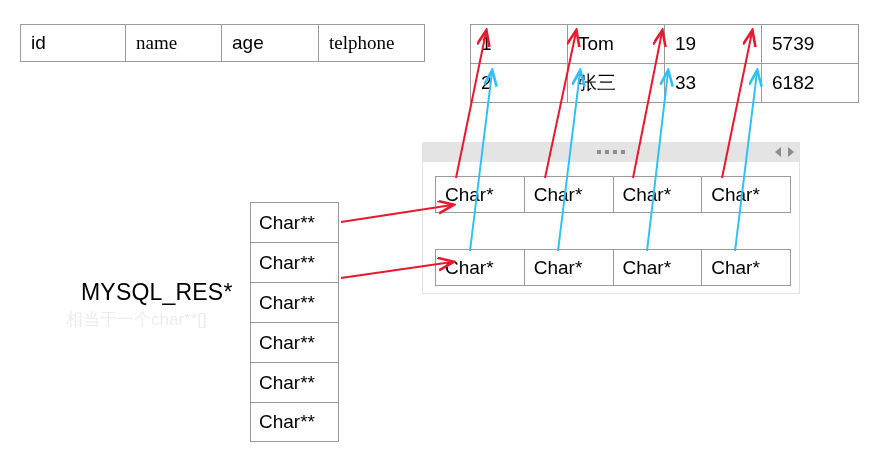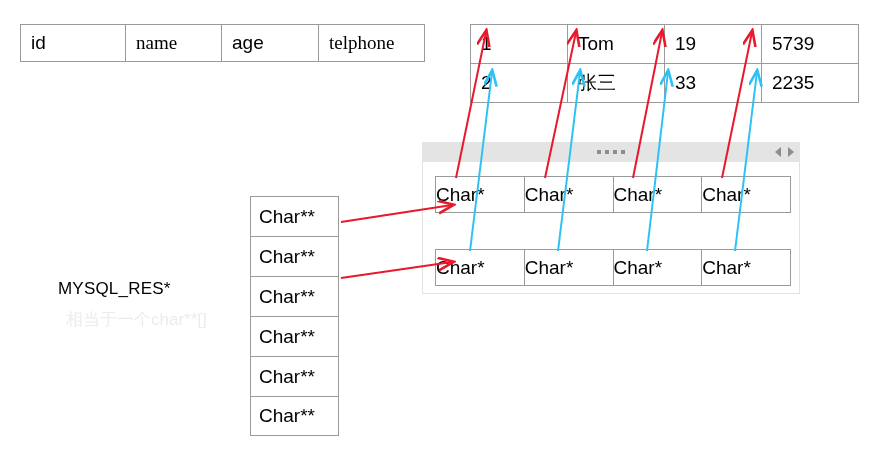--- a/index.html
+++ b/index.html
@@ -44,43 +44,43 @@
   #schema-table td.c3 { width: 95px; font-family: Liberation Serif, serif; }
 
   
   #data-table { left: 470px; top: 24px; }
   #data-table td { height: 38px; width: 86px; }
 
   
   #charpp-column {
     position: absolute;
     left: 250px;
-    top: 196px;
+    top: 202px;
     width: 89px;
   }
   .charpp-cell {
     box-sizing: border-box;
     height: 40px;
     border: 1px solid #9a9a9a;
     border-bottom: none;
     background: #ffffff;
     font-size: 19px;
     color: #000000;
     display: flex;
     align-items: center;
     padding-left: 8px;
   }
   .charpp-cell:last-child { border-bottom: 1px solid #9a9a9a; }
 
   
   #res-label {
     position: absolute;
-    left: 58px;
+    left: 81px;
     top: 279px;
-    font-size: 17px;
+    font-size: 23px;
     color: #000000;
     letter-spacing: .2px;
   }
   #res-sublabel {
     position: absolute;
     left: 66px;
     top: 308px;
     font-size: 17px;
     color: #ececed;
     white-space: nowrap;
@@ -151,21 +151,21 @@
   .charp-cell {
     box-sizing: border-box;
     flex: 1 1 0;
     border: 1px solid #9a9a9a;
     border-right: none;
     background: #ffffff;
     font-size: 19px;
     color: #000000;
     display: flex;
     align-items: center;
-    padding-left: 0;
+    padding-left: 9px;
   }
   .charp-cell:last-child { border-right: 1px solid #9a9a9a; }
 
   
   #arrows {
     position: absolute;
     left: 0; top: 0;
     width: 873px; height: 475px;
     pointer-events: none;
   }
@@ -191,21 +191,21 @@
         <tr>
       <td>1</td>
       <td>Tom</td>
       <td>19</td>
       <td>5739</td>
     </tr>
     <tr>
       <td>2</td>
       <td>张三</td>
       <td>33</td>
-      <td>2235</td>
+      <td>6182</td>
     </tr>
   </tbody>
     </table>
 
   <div id="charpp-column">
     <div class="charpp-cell">Char**</div>
     <div class="charpp-cell">Char**</div>
     <div class="charpp-cell">Char**</div>
     <div class="charpp-cell">Char**</div>
     <div class="charpp-cell">Char**</div>

